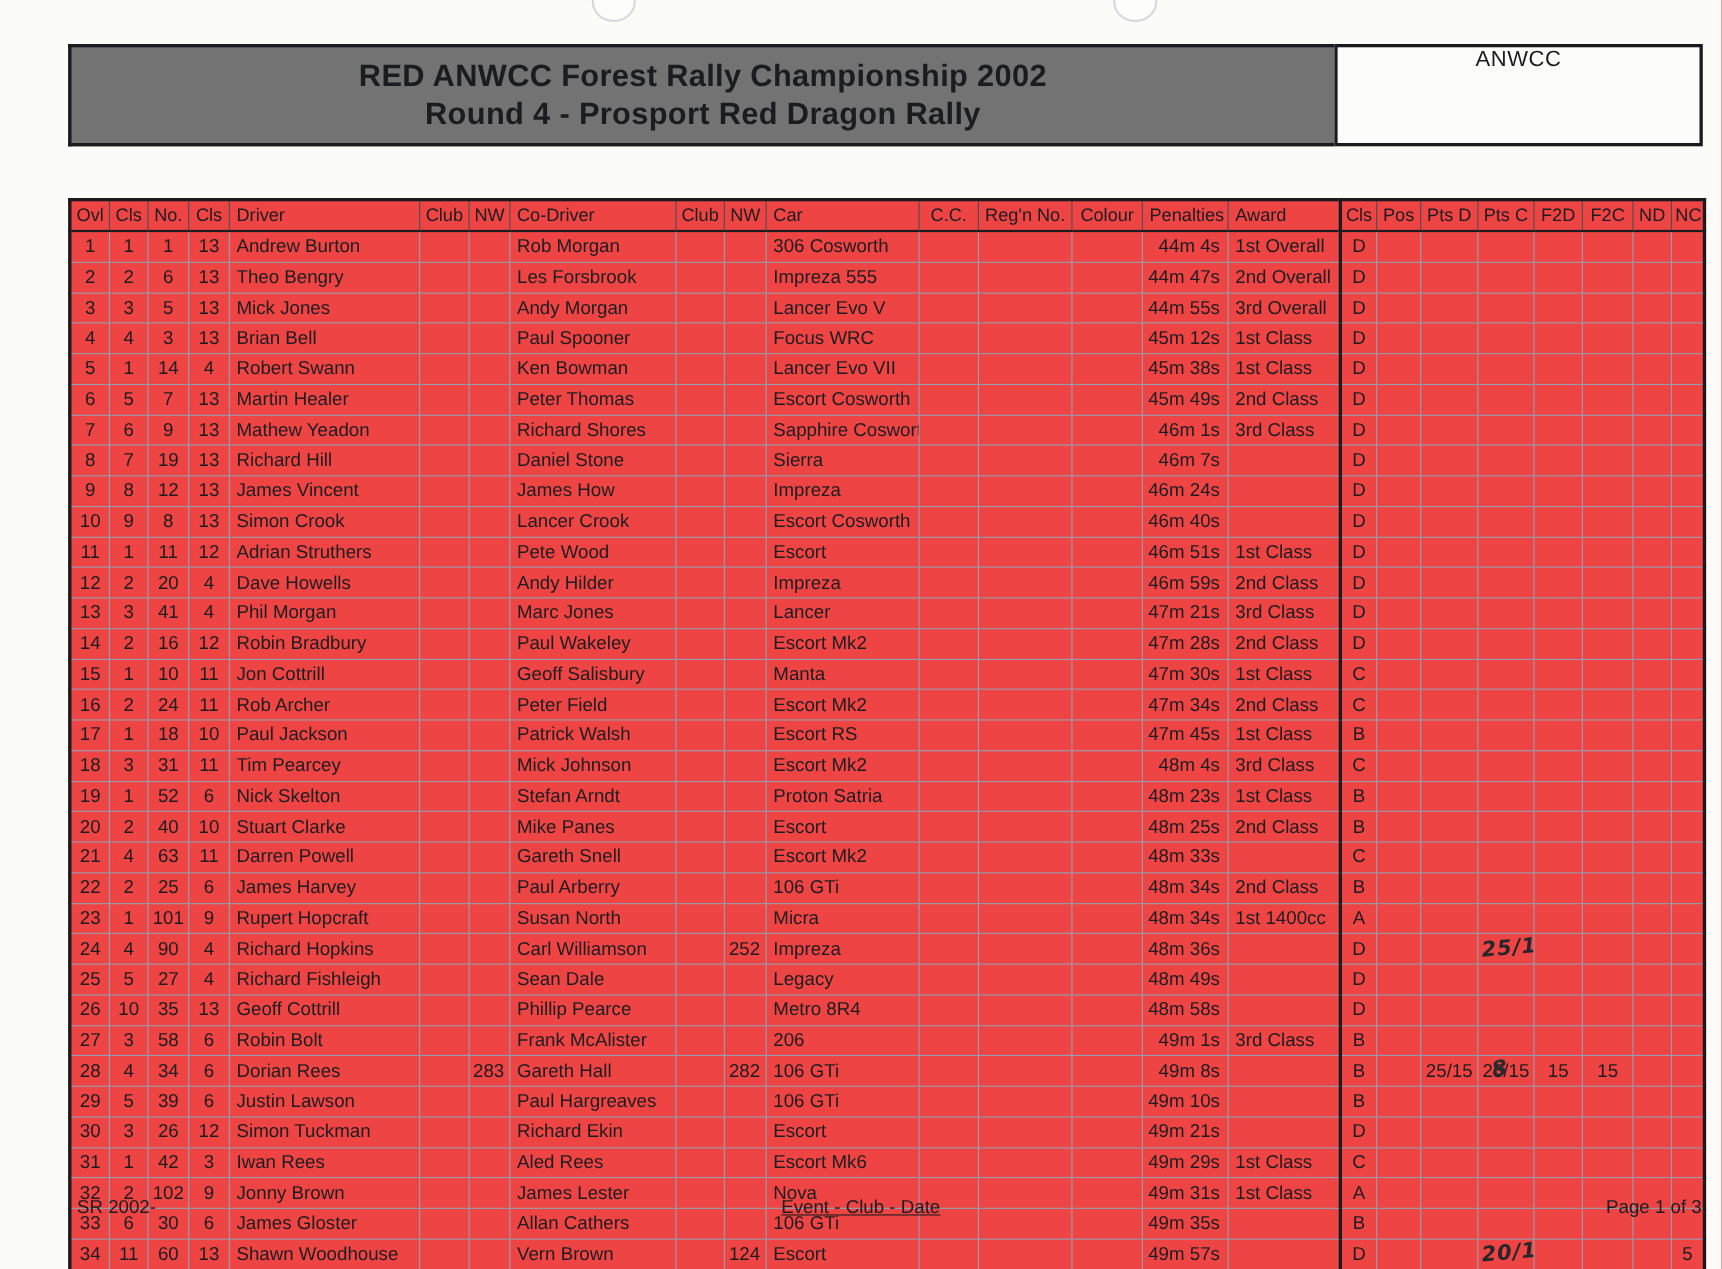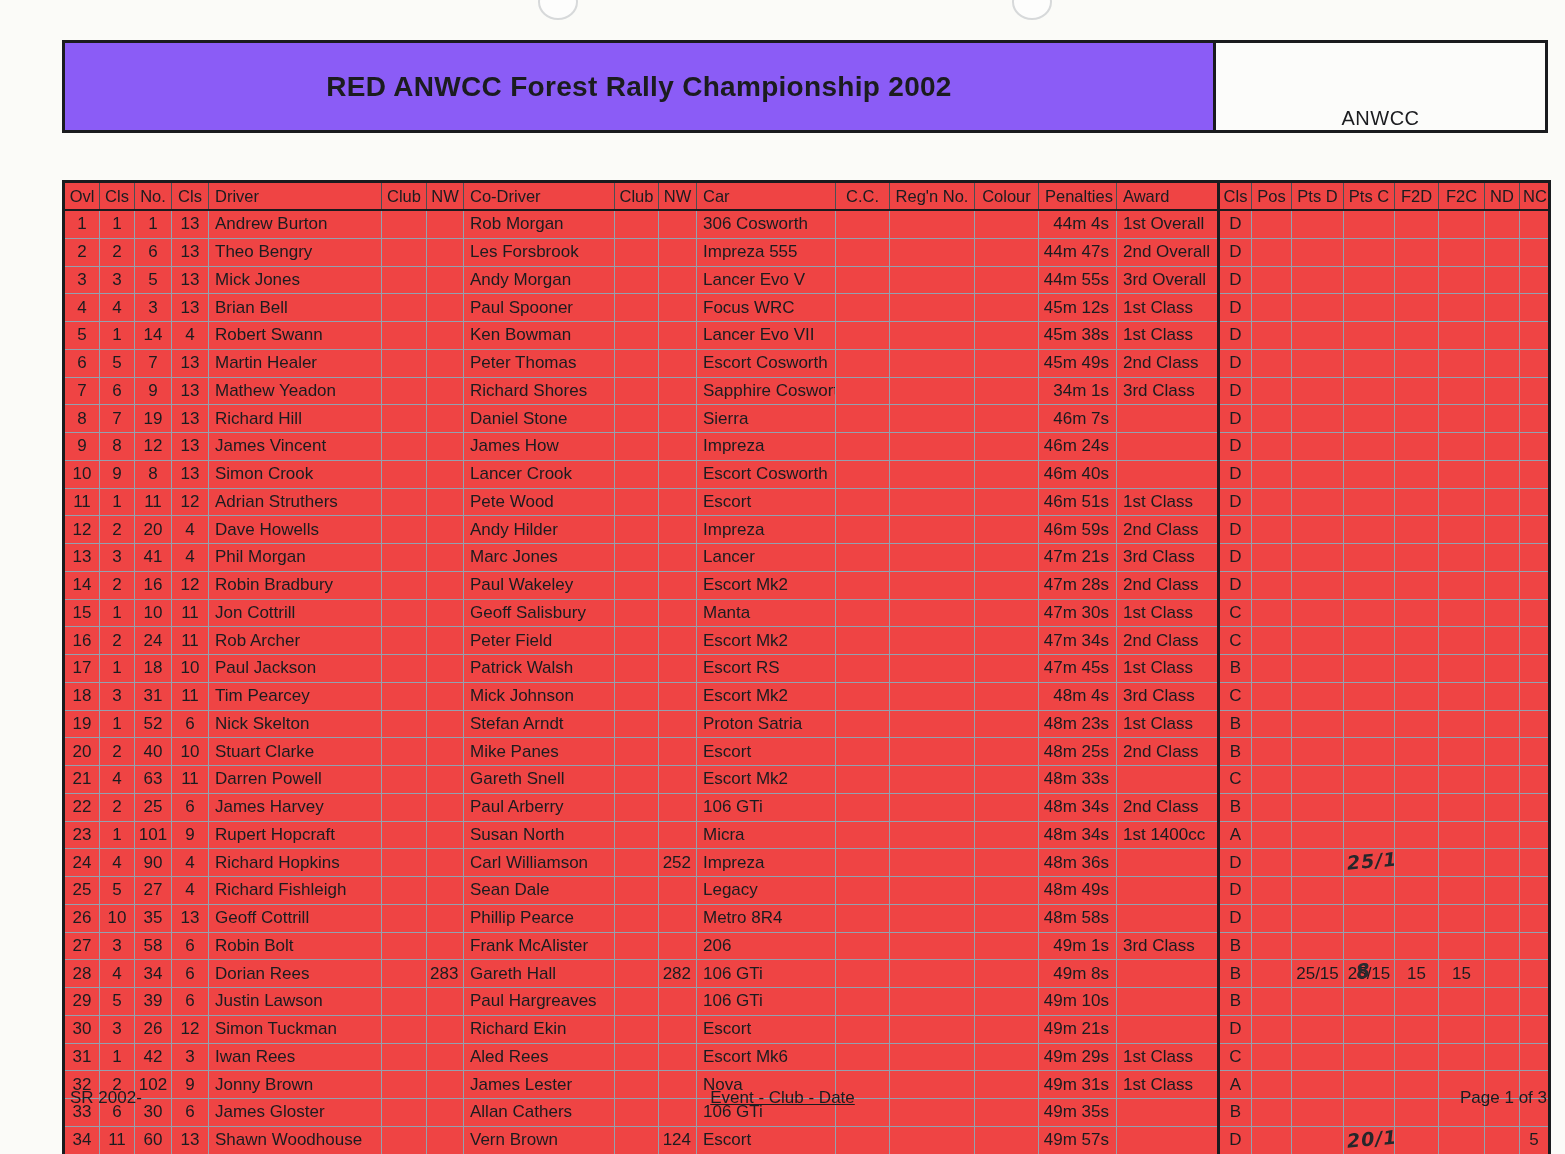--- a/index.html
+++ b/index.html
@@ -13,28 +13,28 @@
     position:absolute;top:-16px;width:36px;height:32px;border-radius:50%;
     border:2px solid #d7d9da;background:#fdfdfc;
   }
   .hole-left{left:538px;}
   .hole-right{left:1012px;}
 
   .title-band{
     position:absolute;left:62px;top:40px;width:1151px;height:93px;
     box-sizing:border-box;border:3px solid #1a1b1e;border-right:none;
     display:flex;flex-direction:column;align-items:center;justify-content:center;
-    gap:3px;background:#8b5cf6;
+    gap:3px;background:#737373;
   }
   .title-l1,.title-l2{font-size:28px;font-weight:bold;letter-spacing:.3px;}
 
   .corner-box{
     position:absolute;left:1213px;top:40px;width:335px;height:93px;
     box-sizing:border-box;border:3px solid #1a1b1e;
-    display:flex;align-items:flex-end;justify-content:center;
+    display:flex;align-items:flex-start;justify-content:center;
     background:#fcfcfa;font-size:20px;letter-spacing:.5px;
   }
 
   table.results{
     position:absolute;left:62px;top:133px;width:1486px;
     border-collapse:collapse;table-layout:fixed;
     background:#ef4444;
     border:3px solid #1a1b1e;
     margin-top:47px;
   }
@@ -74,20 +74,21 @@
   .f-right{position:absolute;right:18px;text-align:center;}
 </style>
 </head>
 <body>
 
 <div class="punch-hole hole-left"></div>
 <div class="punch-hole hole-right"></div>
 
 <div class="title-band">
   <div class="title-l1">RED ANWCC Forest Rally Championship 2002</div>
+  <div class="title-l2">Round 4 - Prosport Red Dragon Rally</div>
 </div>
 
 <div class="corner-box">
   <span>ANWCC</span>
 </div>
 
 <table class="results">
   <colgroup id="cols">
       <col style="width: 36px;">
       <col style="width: 35px;">
@@ -307,21 +308,21 @@
         <td class="col-driver al-left">Mathew Yeadon</td>
         <td class="col-club1 al-center"></td>
         <td class="col-nw1 al-right"></td>
         <td class="col-codriver al-left">Richard Shores</td>
         <td class="col-club2 al-center"></td>
         <td class="col-nw2 al-right"></td>
         <td class="col-car al-left">Sapphire Cosworth</td>
         <td class="col-cc al-center"></td>
         <td class="col-regn al-center"></td>
         <td class="col-colour al-center"></td>
-        <td class="col-penalties al-right">34m 1s</td>
+        <td class="col-penalties al-right">46m 1s</td>
         <td class="col-award al-left">3rd Class</td>
         <td class="col-cls3 al-center">D</td>
         <td class="col-pos al-center"></td>
         <td class="col-ptsd al-center"></td>
         <td class="col-ptsc al-center"></td>
         <td class="col-f2d al-center"></td>
         <td class="col-f2c al-center"></td>
         <td class="col-nd al-center"></td>
         <td class="col-nc al-center"></td>
       </tr>

